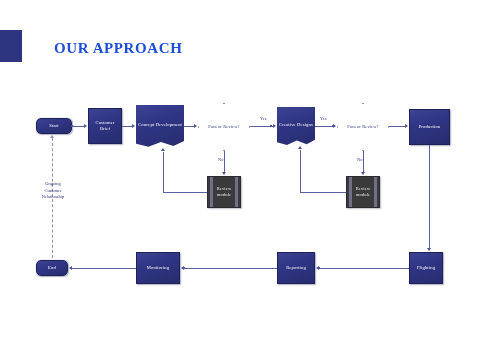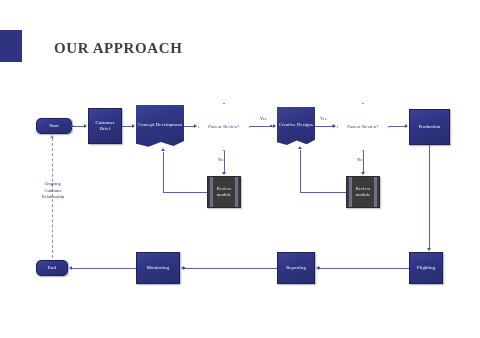--- a/index.html
+++ b/index.html
@@ -26,21 +26,21 @@
     background: #2e3480;
   }
   #page-title {
     position: absolute;
     left: 54px;
     top: 40px;
     font-family: "Liberation Serif", serif;
     font-size: 15px;
     font-weight: bold;
     letter-spacing: 0.6px;
-    color: #404040;
+    color: #1d4ed8;
     white-space: nowrap;
   }
 
   
   .node {
     position: absolute;
     box-sizing: border-box;
     display: flex;
     align-items: center;
     justify-content: center;

